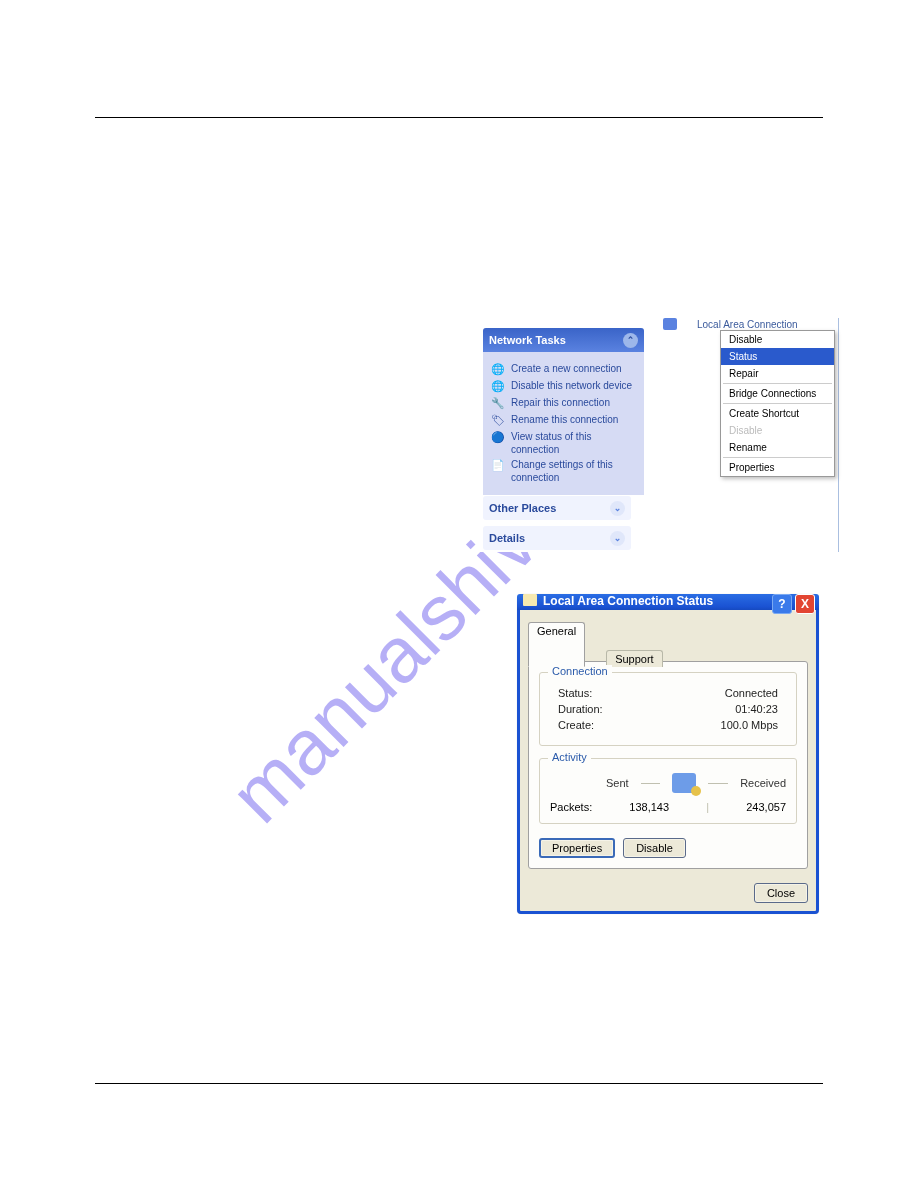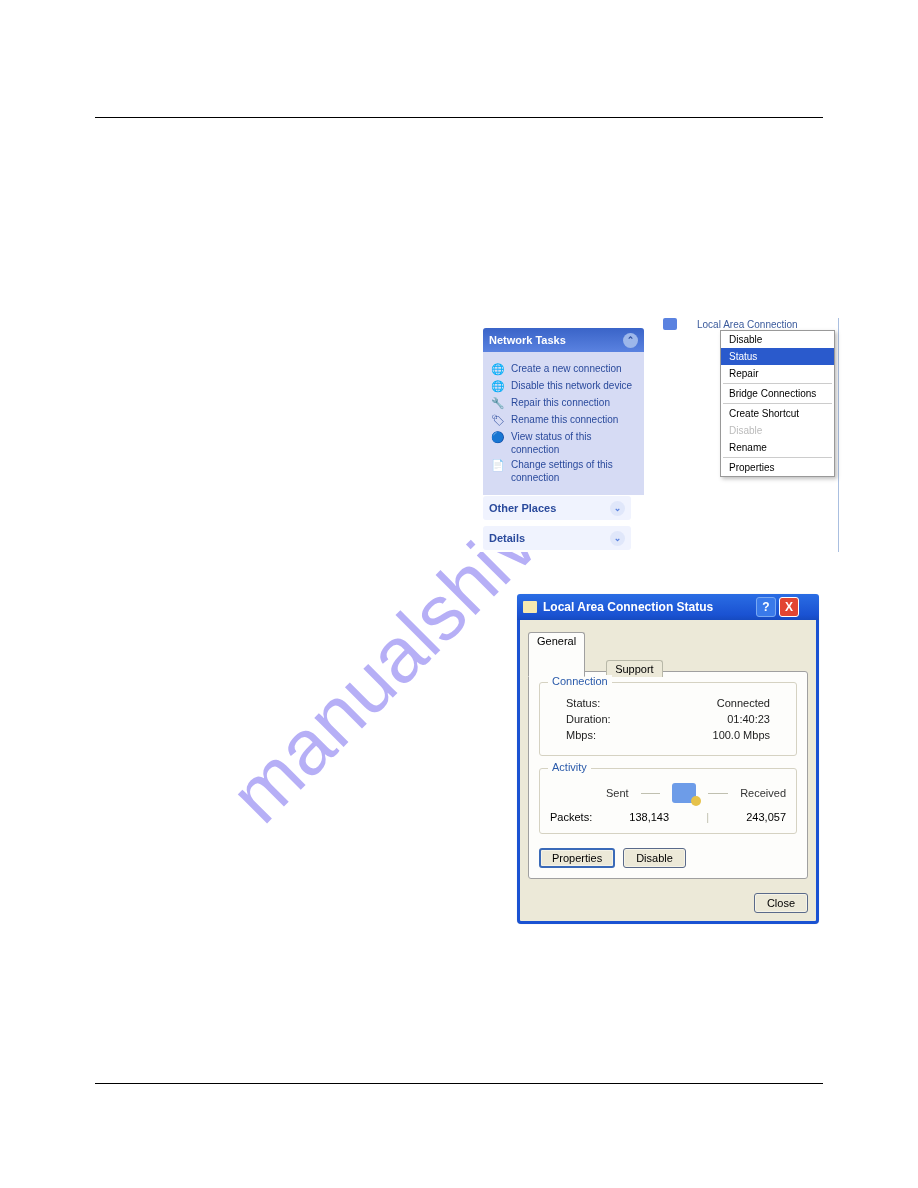--- a/index.html
+++ b/index.html
@@ -172,25 +172,25 @@
     left: 517px;
     top: 594px;
     width: 302px;
     background: #ece9d8;
     border: 3px solid #1a52d2;
     border-radius: 6px 6px 4px 4px;
     font-family: Tahoma, sans-serif;
     box-shadow: 0 0 1px rgba(0,0,0,0.2);
   }
   .titlebar {
-    height: 26px;
+    height: 16px;
     background: linear-gradient(#2a6de4, #1a52d2 80%, #164ac0);
     display: flex;
-    align-items: center;
-    padding: 0 20px 0 6px;
+    align-items: flex-start;
+    padding: 0 4px 0 6px;
     color: #fff;
     font-size: 12px;
     font-weight: bold;
     border-radius: 3px 3px 0 0;
     margin: -3px -3px 0 -3px;
   }
   .titlebar .ticon { width: 14px; height: 12px; background:#f6e9b0; margin-right:6px; border-radius:1px; }
   .titlebar .gap { flex: 1; }
   .winbtn {
     width: 20px; height: 20px;
@@ -248,21 +248,21 @@
     left: 8px;
     background: #fdfdfb;
     padding: 0 4px;
     font-size: 11px;
     color: #2a5aaa;
   }
   .kv {
     display: flex;
     justify-content: space-between;
     font-size: 11px;
-    margin: 4px 16px;
+    margin: 4px 8px;
     color: #222;
   }
   .activity-row {
     display: flex;
     align-items: center;
     justify-content: space-between;
     font-size: 11px;
     color: #333;
     gap: 6px;
     margin: 4px 0 2px 0;
@@ -405,21 +405,21 @@
           <div class="legend">Connection</div>
           <div class="kv">
               <span>Status:</span>
               <span>Connected</span>
             </div>
           <div class="kv">
               <span>Duration:</span>
               <span>01:40:23</span>
             </div>
           <div class="kv">
-              <span>Mbps:</span>
+              <span>Create:</span>
               <span>100.0 Mbps</span>
             </div>
         </div>
         <div class="groupbox">
           <div class="legend">Activity</div>
           <div class="activity-row">
             <span style="width:50px"></span>
             <span>Sent</span>
             <span class="line"></span>
             <span class="neticon"></span>

